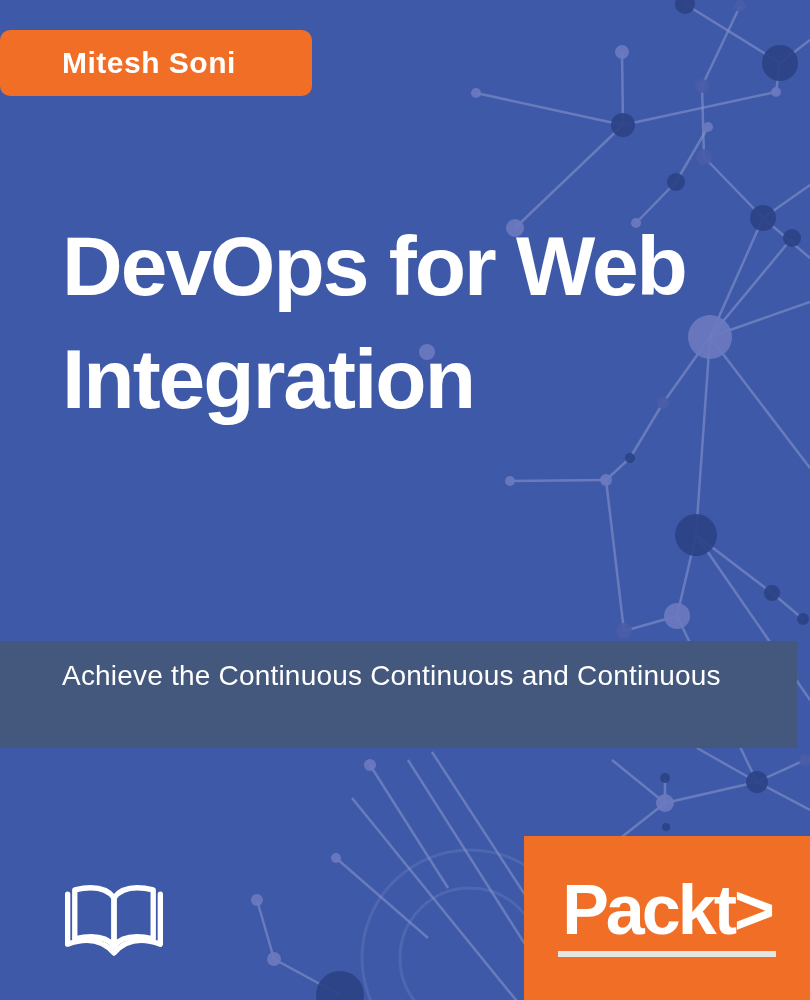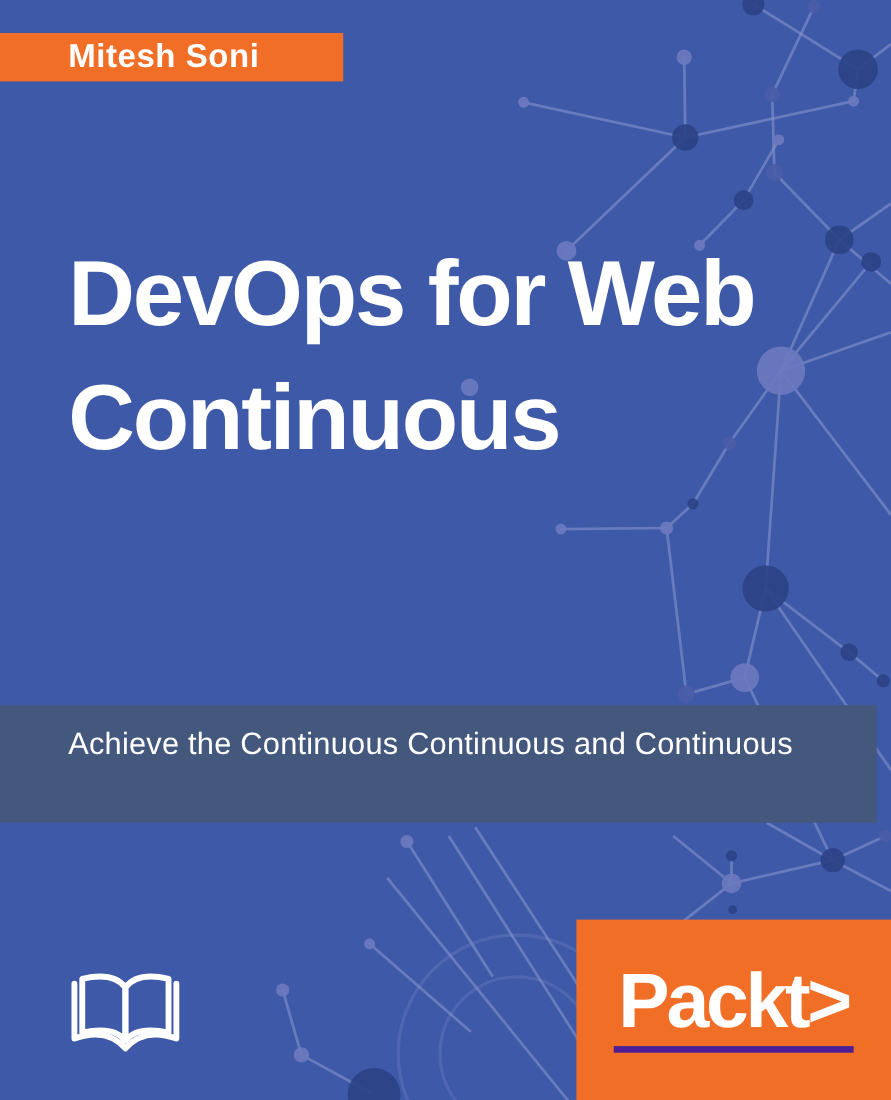--- a/index.html
+++ b/index.html
@@ -5,23 +5,23 @@
   html,body{margin:0;padding:0;background:#222;}
   .cover{
     position:relative;
     width:810px;height:1000px;
     overflow:hidden;
     background:#3E59A7;
     font-family:"Liberation Sans", sans-serif;
   }
   .network{position:absolute;left:0;top:0;width:810px;height:1000px;z-index:1;}
   .author-banner{
-    position:absolute;left:0;top:30px;width:312px;height:44px;
+    position:absolute;left:0;top:30px;width:312px;height:66px;
     z-index:4;display:flex;align-items:center;
-    box-sizing:border-box;padding-left:62px;
+    box-sizing:border-box;padding-left:62px;border-radius:10px;
   }
   .author-banner .author{
     color:#fff;font-size:30px;font-weight:bold;letter-spacing:.5px;
   }
   .title-block{
     position:absolute;left:62px;top:210px;z-index:3;
     color:#fff;font-weight:bold;font-size:84px;line-height:113px;
     letter-spacing:-2px;white-space:nowrap;
   }
   .subtitle-band{
@@ -34,21 +34,21 @@
   }
   .book-icon-wrap{
     position:absolute;left:60px;top:880px;width:108px;height:82px;z-index:4;
   }
   .publisher-box{
     position:absolute;left:524px;top:836px;width:286px;height:164px;z-index:4;
     display:flex;align-items:center;justify-content:center;
   }
   .publisher-logo{
     color:#fff;font-size:70px;font-weight:bold;letter-spacing:-3px;
-    line-height:1;padding:0 4px 6px 4px;border-bottom:6px solid #4c1d95;
+    line-height:1;padding:0 4px 6px 4px;border-bottom:6px solid #e5e5e5;
     transform:translateY(-2px);
   }
 </style>
 </head>
 <body>
 
 <div class="cover" style="background: rgb(62, 89, 167);">
 
   <svg class="network" viewBox="0 0 810 1000" xmlns="http://www.w3.org/2000/svg">
       <circle cx="470" cy="958" r="70" fill="none" stroke="#8C98D0" stroke-width="3" opacity="0.22"></circle>
@@ -134,21 +134,21 @@
       <circle cx="666" cy="827" r="4" fill="#2B4287" opacity="0.92"></circle>
       <circle cx="805" cy="760" r="6" fill="#4A5CA8" opacity="0.92"></circle>
     </svg>
 
   <div class="author-banner" style="background: rgb(240, 110, 38);">
     <span class="author">Mitesh Soni</span>
   </div>
 
   <div class="title-block">
     <div>DevOps for Web</div>
-    <div>Continuous</div>
+    <div>Integration</div>
   </div>
 
   <div class="subtitle-band" style="background: rgb(68, 88, 126);">
     <div class="subtitle">Achieve the Continuous Continuous and Continuous</div>
   </div>
 
   <div class="book-icon-wrap">
     <svg viewBox="0 0 120 92" width="108" height="82" xmlns="http://www.w3.org/2000/svg" fill="none" stroke="#fff" stroke-width="6" stroke-linejoin="round" stroke-linecap="round">
       <path d="M60 20 C52 9 38 6 16 11 L16 66 C38 61 52 64 60 74 Z"></path>
       <path d="M60 20 C68 9 82 6 104 11 L104 66 C82 61 68 64 60 74 Z"></path>

